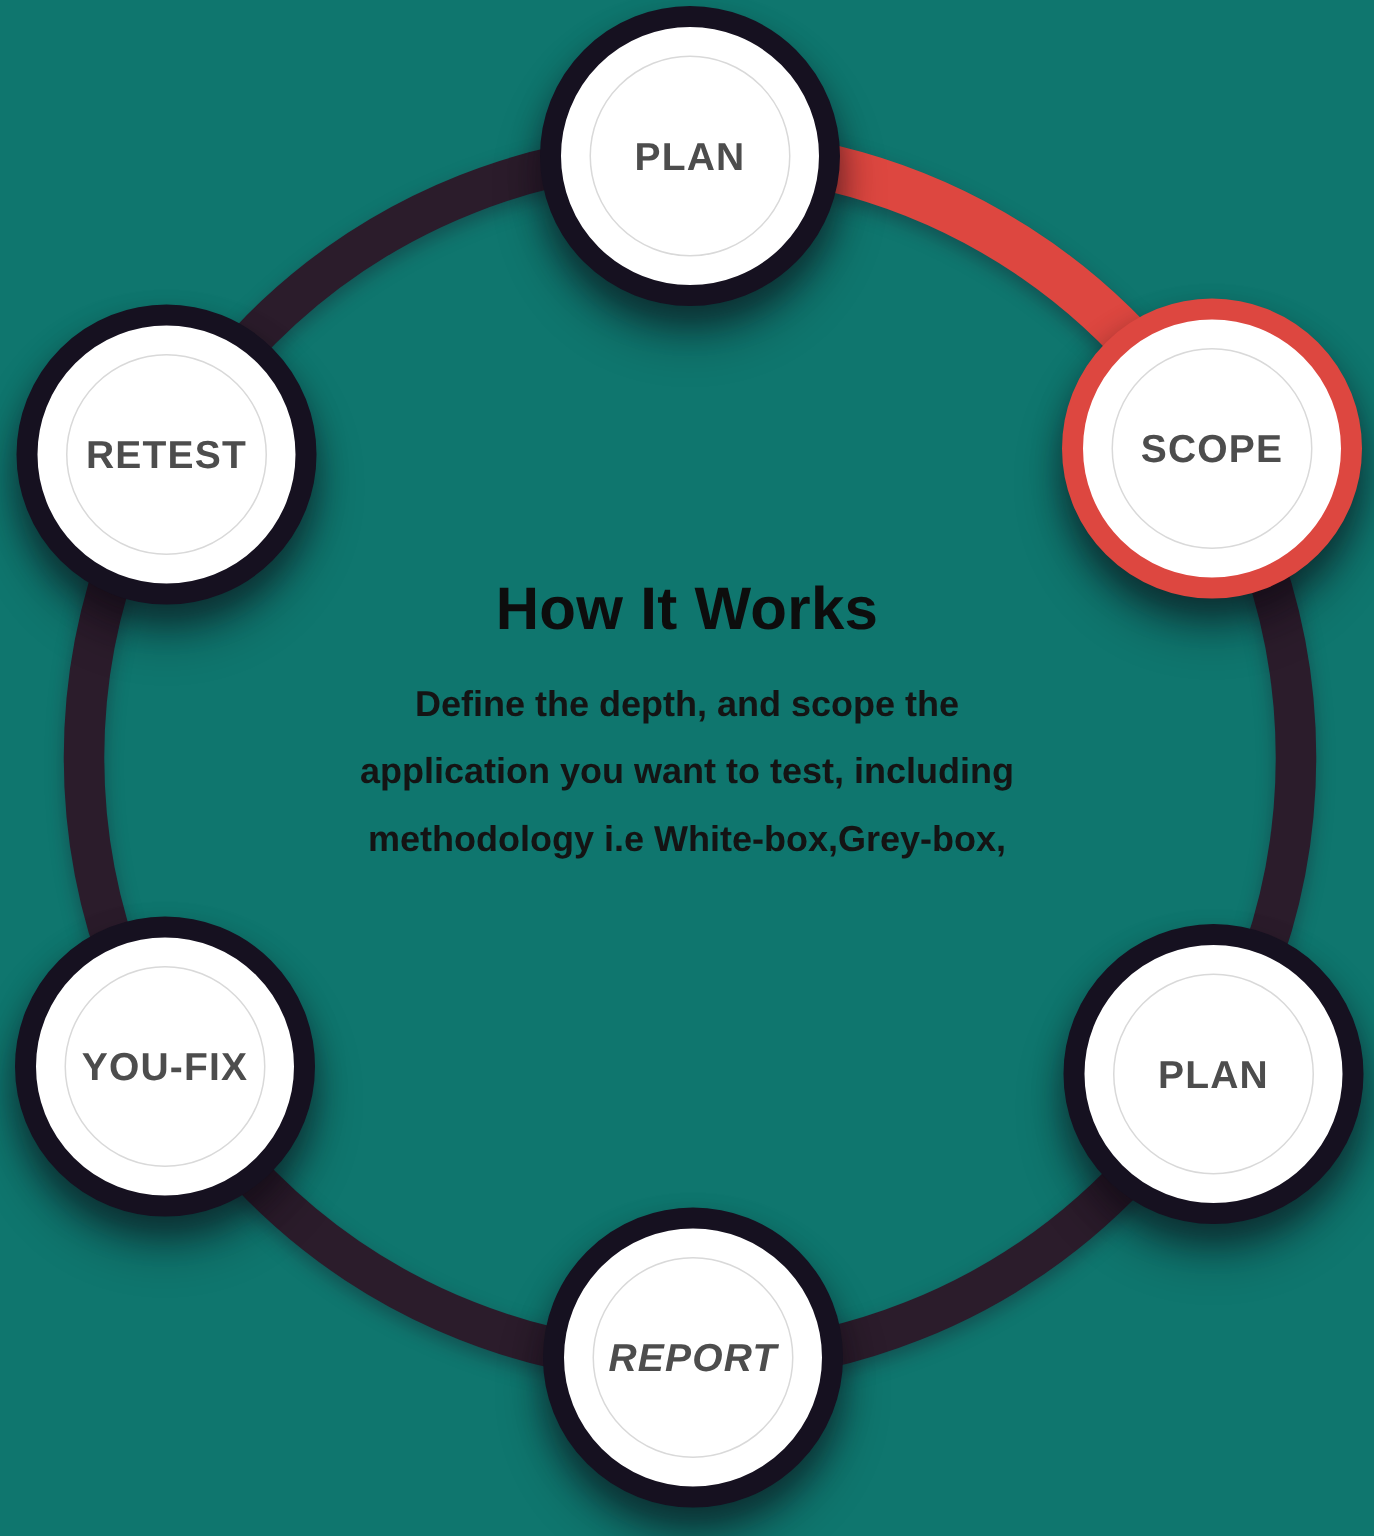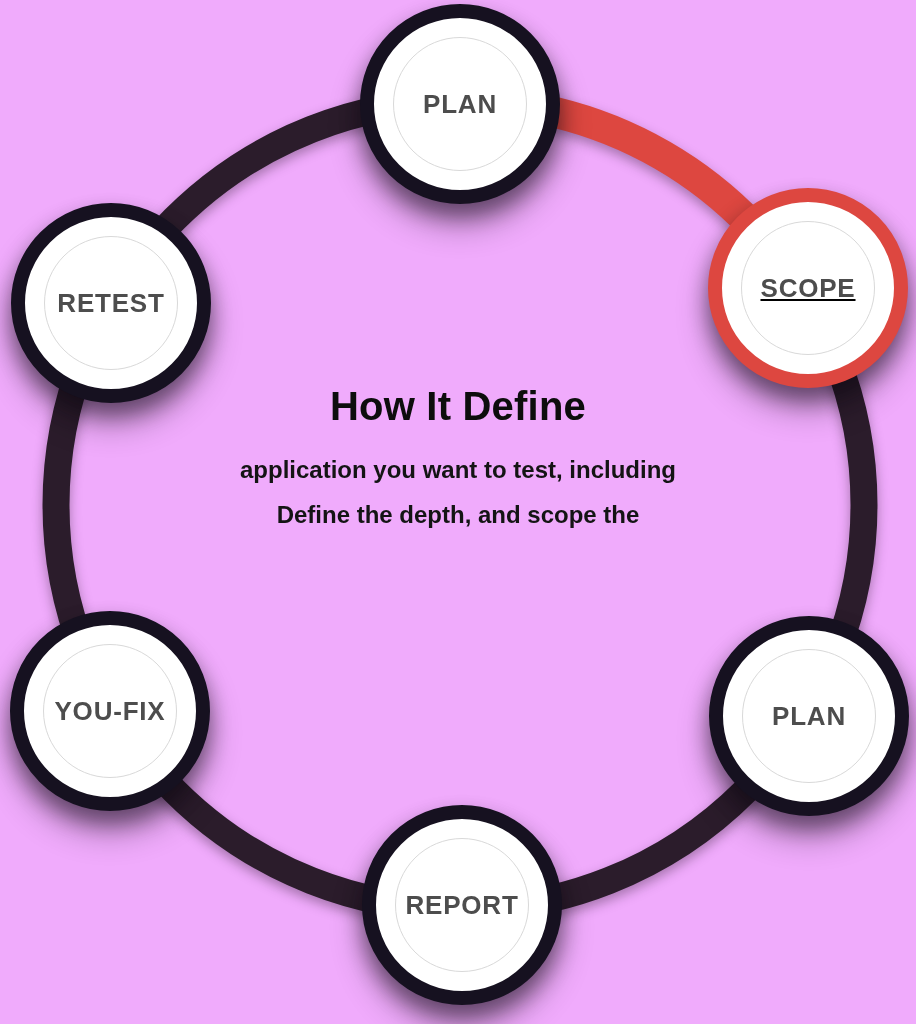--- a/index.html
+++ b/index.html
@@ -11,21 +11,21 @@
     --body:#141414;
     --inner-ring:#D9D9D9;
   }
   *{margin:0;padding:0;box-sizing:border-box;}
   html,body{background:#ffffff;}
   body{font-family:"Liberation Sans","DejaVu Sans",sans-serif;}
   .canvas{
     position:relative;
     width:916px;
     height:1024px;
-    background:#f0abfc;
+    background:#0f766e;
     overflow:hidden;
   }
   svg.cycle{
     position:absolute;
     left:0;top:0;
     width:916px;height:1024px;
   }
   .ring-circle{
     fill:none;
     stroke:var(--ring);
@@ -62,23 +62,23 @@
   .node .label{
     font-size:26px;
     font-weight:700;
     letter-spacing:0.8px;
     color:var(--label);
     white-space:nowrap;
     position:relative;
     z-index:1;
   }
   .node-plan   {left:360px; top:4px;}
-  .node-scope  {left:708px; top:188px;text-decoration:underline;}
+  .node-scope  {left:708px; top:199px;}
   .node-test   {left:709px; top:616px;}
-  .node-report {left:362px; top:805px;}
+  .node-report {left:362px; top:805px;font-style:italic;}
   .node-youfix {left:10px;  top:611px;}
   .node-retest {left:11px;  top:203px;}
 
   .center-text{
     position:absolute;
     left:50%;
     top:384px;
     transform:translateX(-50%);
     width:620px;
     text-align:center;
@@ -132,20 +132,21 @@
     <span class="inner-ring"></span>
     <span class="label">YOU-FIX</span>
   </div>
 
   <div class="node node-retest">
     <span class="inner-ring"></span>
     <span class="label">RETEST</span>
   </div>
 
   <div class="center-text">
-    <h1>How It Define</h1>
+    <h1>How It Works</h1>
     <p class="desc">
+      <span class="desc-line">Define the depth, and scope the</span>
       <span class="desc-line">application you want to test, including</span>
-      <span class="desc-line">Define the depth, and scope the</span>
+      <span class="desc-line">methodology i.e White-box,Grey-box,</span>
     </p>
   </div>
 
 </div>
 
 </body></html>

